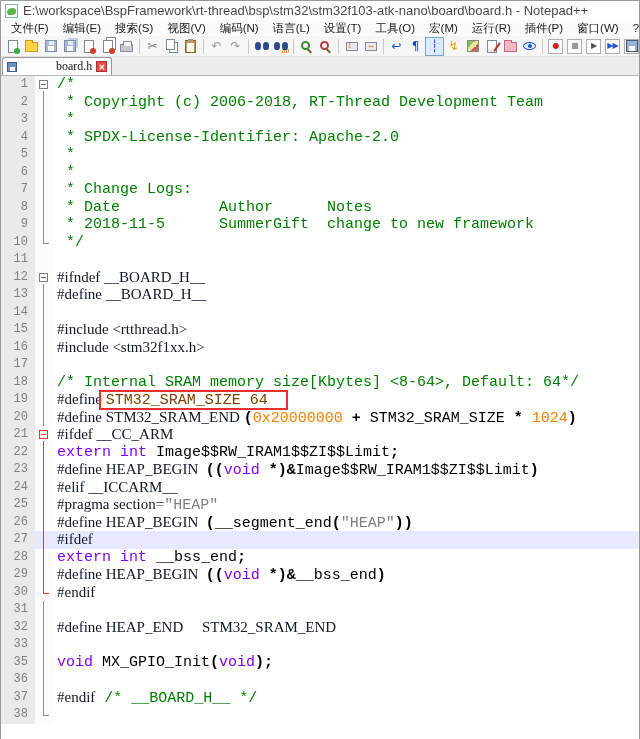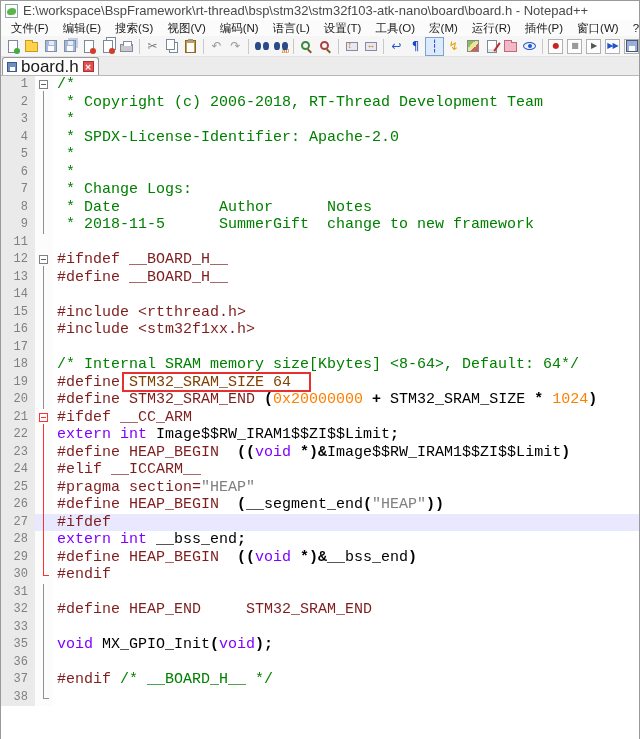--- a/index.html
+++ b/index.html
@@ -57,21 +57,21 @@
   .i-eye{width:13px;height:8px;border:1px solid #2255cc;border-radius:50%;position:relative;background:#eef2ff;}
   .i-eye::after{content:"";position:absolute;left:4px;top:1px;width:4px;height:4px;border-radius:50%;background:#2255cc;}
   .i-macrosave{width:12px;height:12px;background:#9ab0d8;border:1px solid #44597a;position:relative;}
   .i-macrosave::after{content:"";position:absolute;left:2px;bottom:0;width:6px;height:5px;background:#fff;}
   
   .tabbar{height:19px;background:#ececec;display:flex;align-items:flex-end;padding-left:1px;border-bottom:1px solid #b8b8b8;}
   .tab{height:18px;background:#fdfdfd;border:1px solid #989898;border-bottom:none;border-radius:3px 3px 0 0;
        display:flex;align-items:center;padding:0 4px;gap:4px;}
   .tab-floppy{width:10px;height:10px;background:#6f8fc0;border:1px solid #3a5a8a;position:relative;flex:none;}
   .tab-floppy::after{content:"";position:absolute;left:2px;bottom:0;width:5px;height:4px;background:#fff;}
-  .tab-label{font-size:17px;color:#1a1a1a;font-family:Liberation Sans, sans-serif;}
+  .tab-label{font-size:12px;color:#1a1a1a;font-family:Liberation Serif, serif;margin-left:35px;}
   .tab-close{width:11px;height:11px;background:#e05050;color:#fff;font-size:8px;line-height:11px;text-align:center;
              font-weight:bold;border:1px solid #b03030;flex:none;}
   
   .editor{background:#fff;height:664px;overflow:hidden;font-family:"Liberation Mono","DejaVu Sans Mono",monospace;}
   .row{display:flex;height:17.5px;line-height:17.5px;}
   .ln{width:34px;flex:none;background:#eaeaea;color:#808080;font-size:12px;text-align:right;padding-right:7px;
       font-family:"Liberation Mono","DejaVu Sans Mono",monospace;}
   .fold{width:18px;flex:none;position:relative;background:#fcfcfc;}
   .code{flex:1;white-space:pre;font-size:15px;color:#000;padding-left:4px;position:relative;}
   .rowc{background:#e8e8ff !important;}
@@ -79,21 +79,21 @@
   .fbox::after{content:"";position:absolute;left:1px;top:3px;width:5px;height:1px;background:#606060;}
   .ftail{position:absolute;left:8px;top:15px;bottom:0;width:1px;background:#909090;}
   .fline{position:absolute;left:8px;top:0;bottom:0;width:1px;background:#909090;}
   .fcorner{position:absolute;left:8px;top:0;height:10px;width:1px;background:#909090;}
   .fcorner::after{content:"";position:absolute;top:9px;left:0;width:6px;height:1px;background:#909090;}
   .fold.red .fbox{border-color:#ff3030;}
   .fold.red .fbox::after{background:#ff3030;}
   .fold.red .ftail,.fold.red .fline,.fold.red .fcorner{background:#ff3030;}
   .fold.red .fcorner::after{background:#ff3030;}
   .tk-c{color:#008000;}
-  .tk-p{color:#7f1d1d;}
+  .tk-p{color:#0f172a;font-family:Liberation Serif, serif;}
   .tk-k{color:#8000ff;}
   .tk-n{color:#ff8000;text-align:right;}
   .tk-s{color:#808080;}
   .tk-o{color:#000;font-weight:bold;}
   .tk-d{color:#000;}
   .tk-box{color:#804000;position:relative;}
   .tk-box::after{content:"";position:absolute;left:-7px;right:-20px;top:-2px;bottom:-1px;border:2px solid #e83030;}
 </style>
 </head>
 <body>
@@ -302,20 +302,27 @@
         <span class="code"><span class="tk-c"> * Date           Author      Notes</span></span>
       </div>
       <div class="row">
         <span class="ln">9</span>
         <span class="fold">
           <i class="fline"></i>
         </span>
         <span class="code"><span class="tk-c"> * 2018-11-5      SummerGift  change to new framework</span></span>
       </div>
       <div class="row">
+        <span class="ln">10</span>
+        <span class="fold">
+          <i class="fcorner"></i>
+        </span>
+        <span class="code"><span class="tk-c"> */</span></span>
+      </div>
+      <div class="row">
         <span class="ln">11</span>
         <span class="fold"></span>
         <span class="code"></span>
       </div>
       <div class="row">
         <span class="ln">12</span>
         <span class="fold">
           <i class="fbox"></i>
           <i class="ftail"></i>
         </span>

